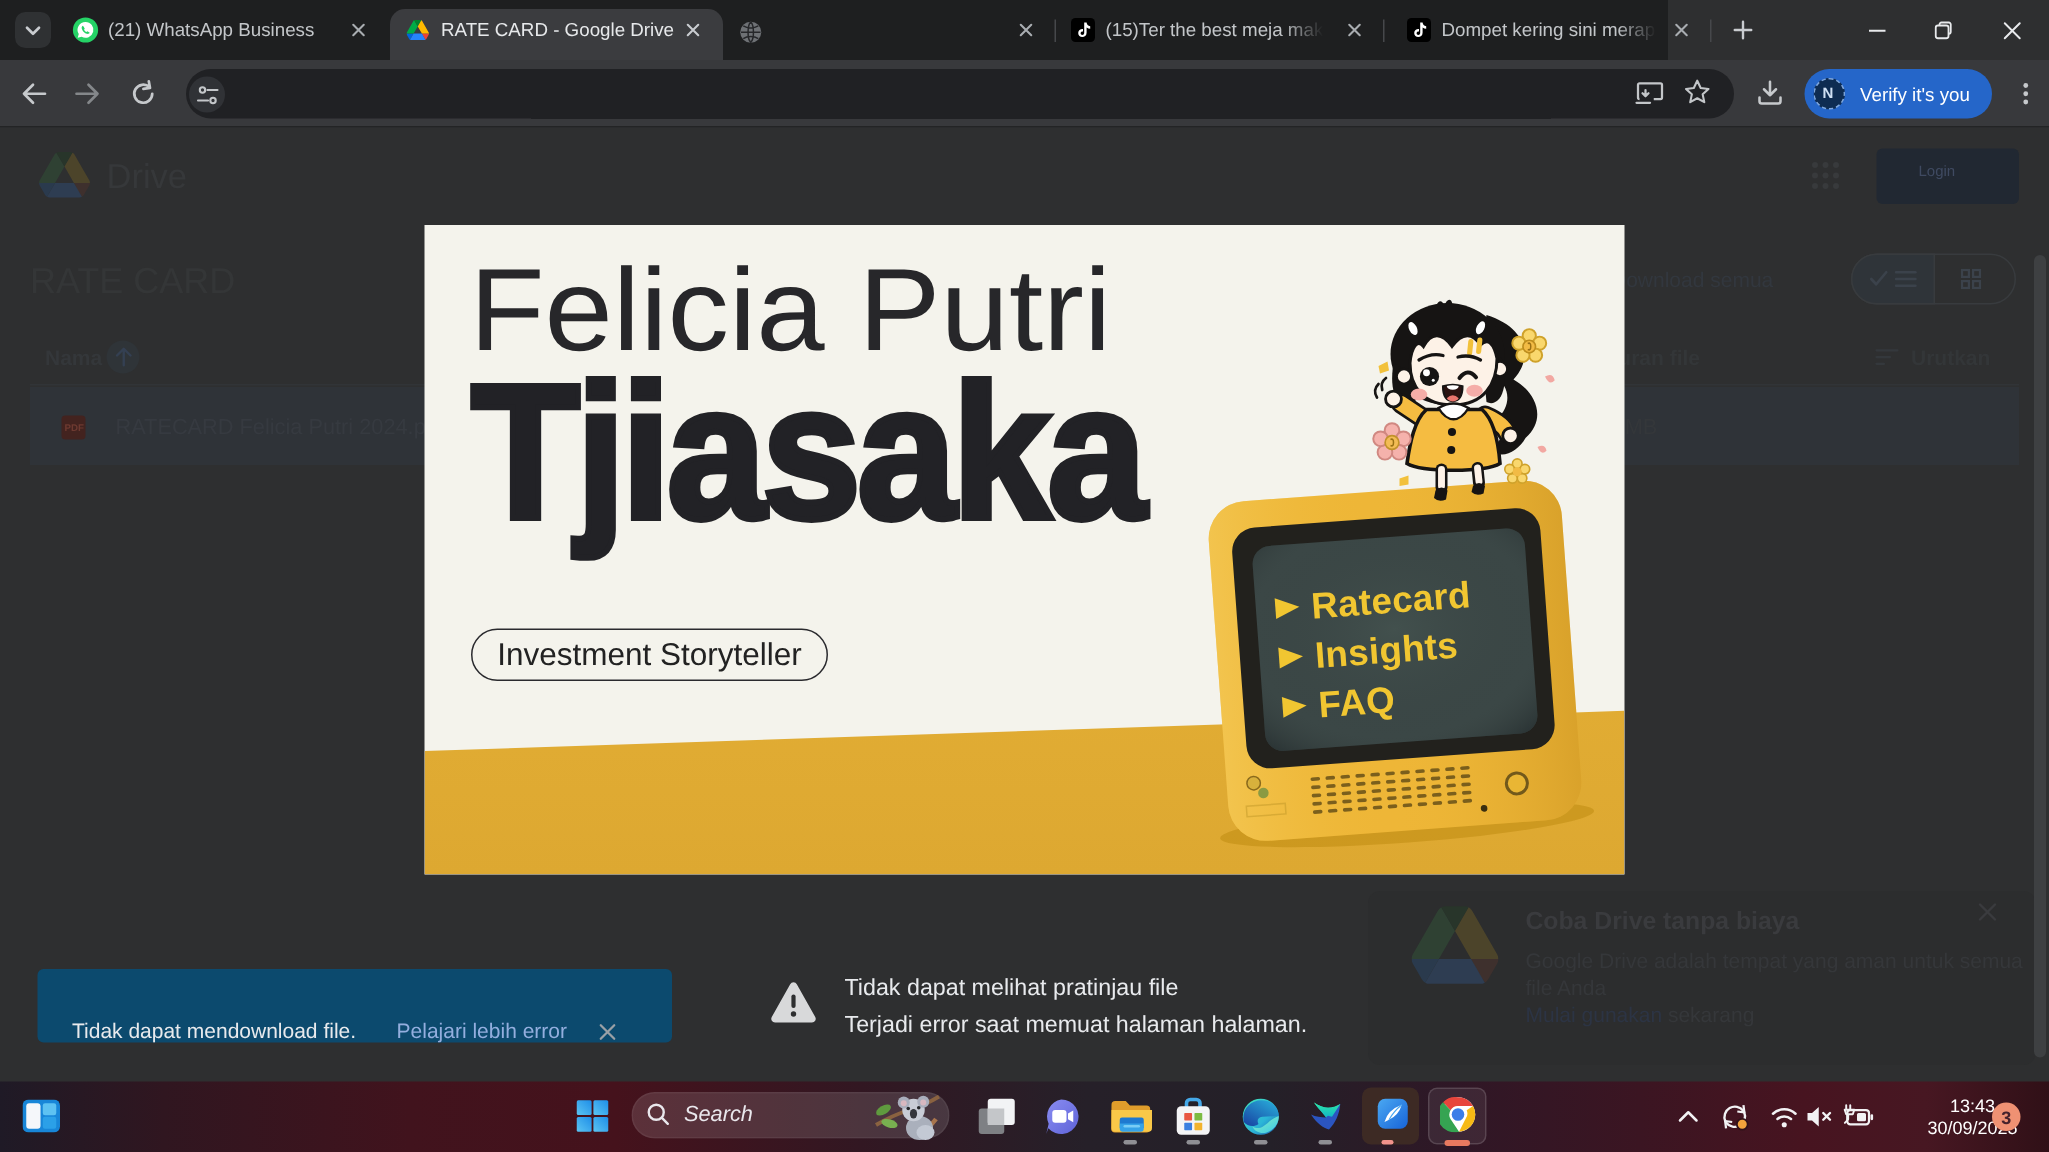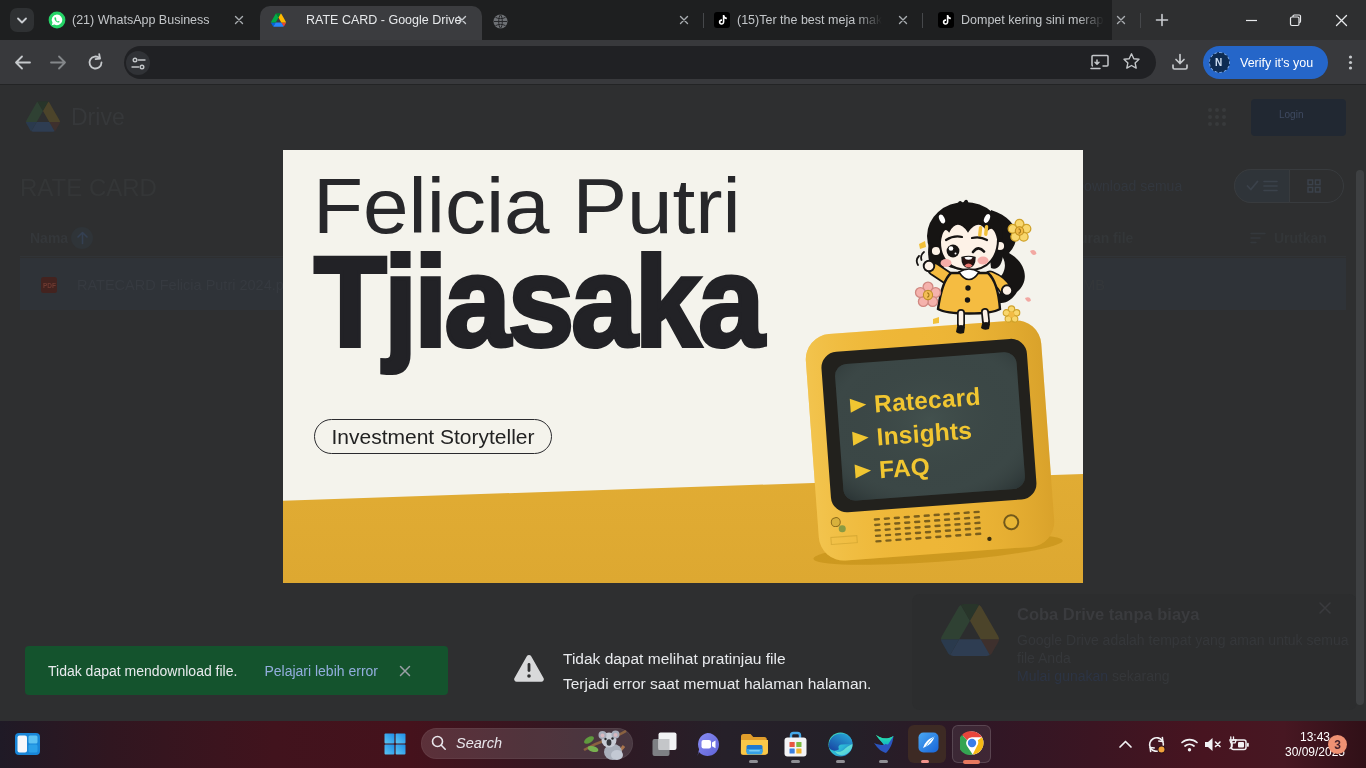--- a/index.html
+++ b/index.html
@@ -30,21 +30,21 @@
 
   <div class="abs" style="left:260px;top:6px;width:222px;height:34px;background:#3b3c3f;border-radius:10px 10px 0 0;"></div>
   <svg class="abs" style="left:271px;top:13px;" width="15" height="14" viewBox="0 0 87.3 78">
     <path d="M6.6 66.85 L10.45 73.5 C11.25 74.9 12.4 76 13.75 76.8 L27.5 53 H0 C0 54.5 0.4 56.05 1.2 57.45 Z" fill="#0066da"></path>
     <path d="M43.65 25 L29.9 1.2 C28.55 2 27.4 3.1 26.6 4.5 L1.2 48.55 C0.415 49.9 0 51.45 0 53 H27.5 Z" fill="#00ac47"></path>
     <path d="M73.55 76.8 C74.9 76 76.05 74.9 76.85 73.5 L78.45 70.75 L86.1 57.45 C86.9 56.05 87.3 54.5 87.3 53 H59.79 L65.65 64.5 Z" fill="#ea4335"></path>
     <path d="M43.65 25 L57.4 1.2 C56.05 0.4 54.5 0 52.9 0 H34.4 C32.8 0 31.25 0.45 29.9 1.2 Z" fill="#00832d"></path>
     <path d="M59.8 53 H27.5 L13.75 76.8 C15.1 77.6 16.65 78 18.25 78 H69.05 C70.65 78 72.2 77.55 73.55 76.8 Z" fill="#2684fc"></path>
     <path d="M73.4 26.5 L60.7 4.5 C59.9 3.1 58.75 2 57.4 1.2 L43.65 25 L59.8 53 H87.25 C87.25 51.45 86.85 49.9 86.05 48.5 Z" fill="#ffba00"></path>
   </svg>
-  <div class="abs tabtxt" style="left:306px;top:13px;width:156px;color:#e7e9eb;font-size:12.5px;">RATE CARD - Google Drive</div>
+  <div class="abs tabtxt" style="left:294px;top:13px;width:156px;color:#e7e9eb;font-size:12.5px;">RATE CARD - Google Drive</div>
   <svg class="abs" style="left:456px;top:14px;" width="12" height="12" viewBox="0 0 12 12">
         <path d="M2.5 2.5 L9.5 9.5 M9.5 2.5 L2.5 9.5" stroke="#c9ccd0" stroke-width="1.4" stroke-linecap="round"></path>
       </svg>
 
   <svg class="abs" style="left:493px;top:14px;" width="15" height="15" viewBox="0 0 15 15">
     <circle cx="7.5" cy="7.5" r="7" fill="#6e7175"></circle>
     <path d="M1 7.5 h13 M7.5 .8 c-2.4 2-2.4 11.4 0 13.4 M7.5 .8 c2.4 2 2.4 11.4 0 13.4 M2.5 3.3 c2.8 1.8 7.2 1.8 10 0 M2.5 11.7 c2.8 -1.8 7.2 -1.8 10 0" stroke="#26272a" stroke-width="1" fill="none"></path>
   </svg>
   <div class="abs tabtxt" style="left:516px;top:13px;width:130px;color:#c3c6c9;font-size:12.5px;margin-top:40px;">VINA MULIANA</div>
   <svg class="abs" style="left:678px;top:14px;" width="12" height="12" viewBox="0 0 12 12">
@@ -389,21 +389,21 @@
         <circle cx="0" cy="0" r="3" fill="#f2bb45"></circle>
       </g>
       <path d="M135 69 q5 -3 6.5 2.5 q-3.5 4 -6.5 -2.5Z" fill="#f2a8a2"></path>
       <path d="M130 116 q5 -2.5 6 2.5 q-3.5 3.5 -6 -2.5Z" fill="#f2a8a2"></path>
       <path d="M24 62 l6 -3 1 6 -6 2Z" fill="#f2c13b"></path>
       <path d="M38 137 l6 -2 0 6 -6 1Z" fill="#f2c13b"></path>
     </g>
   </svg>
 </div>
 
-<div class="abs" style="left:25px;top:646px;width:423px;height:49px;background:#14532d;border-radius:4px;display:flex;align-items:center;font-size:14px;color:#e8eaed;">
+<div class="abs" style="left:25px;top:646px;width:423px;height:49px;background:#0c4a6e;border-radius:4px;display:flex;align-items:flex-end;font-size:14px;color:#e8eaed;">
   <span style="margin-left:23px;">Tidak dapat mendownload file.</span>
   <span style="margin-left:27px;color:#93aede;">Pelajari lebih error</span>
   <svg style="margin-left:20px;" width="14" height="14" viewBox="0 0 14 14">
         <path d="M2.5 2.5 L11.5 11.5 M11.5 2.5 L2.5 11.5" stroke="#9aa0a6" stroke-width="1.5" stroke-linecap="round"></path>
       </svg>
 </div>
 <div class="abs" style="left:513px;top:650px;color:#e8eaed;">
   <div class="abs" style="left:0;top:4px;">
     <svg width="32" height="29" viewBox="0 0 32 29">
       <path d="M13.8 2.2 L1.5 24 a2.5 2.5 0 0 0 2.2 3.7 h24.6 a2.5 2.5 0 0 0 2.2 -3.7 L18.2 2.2 a2.5 2.5 0 0 0 -4.4 0 Z" fill="#d8d9da"></path>

